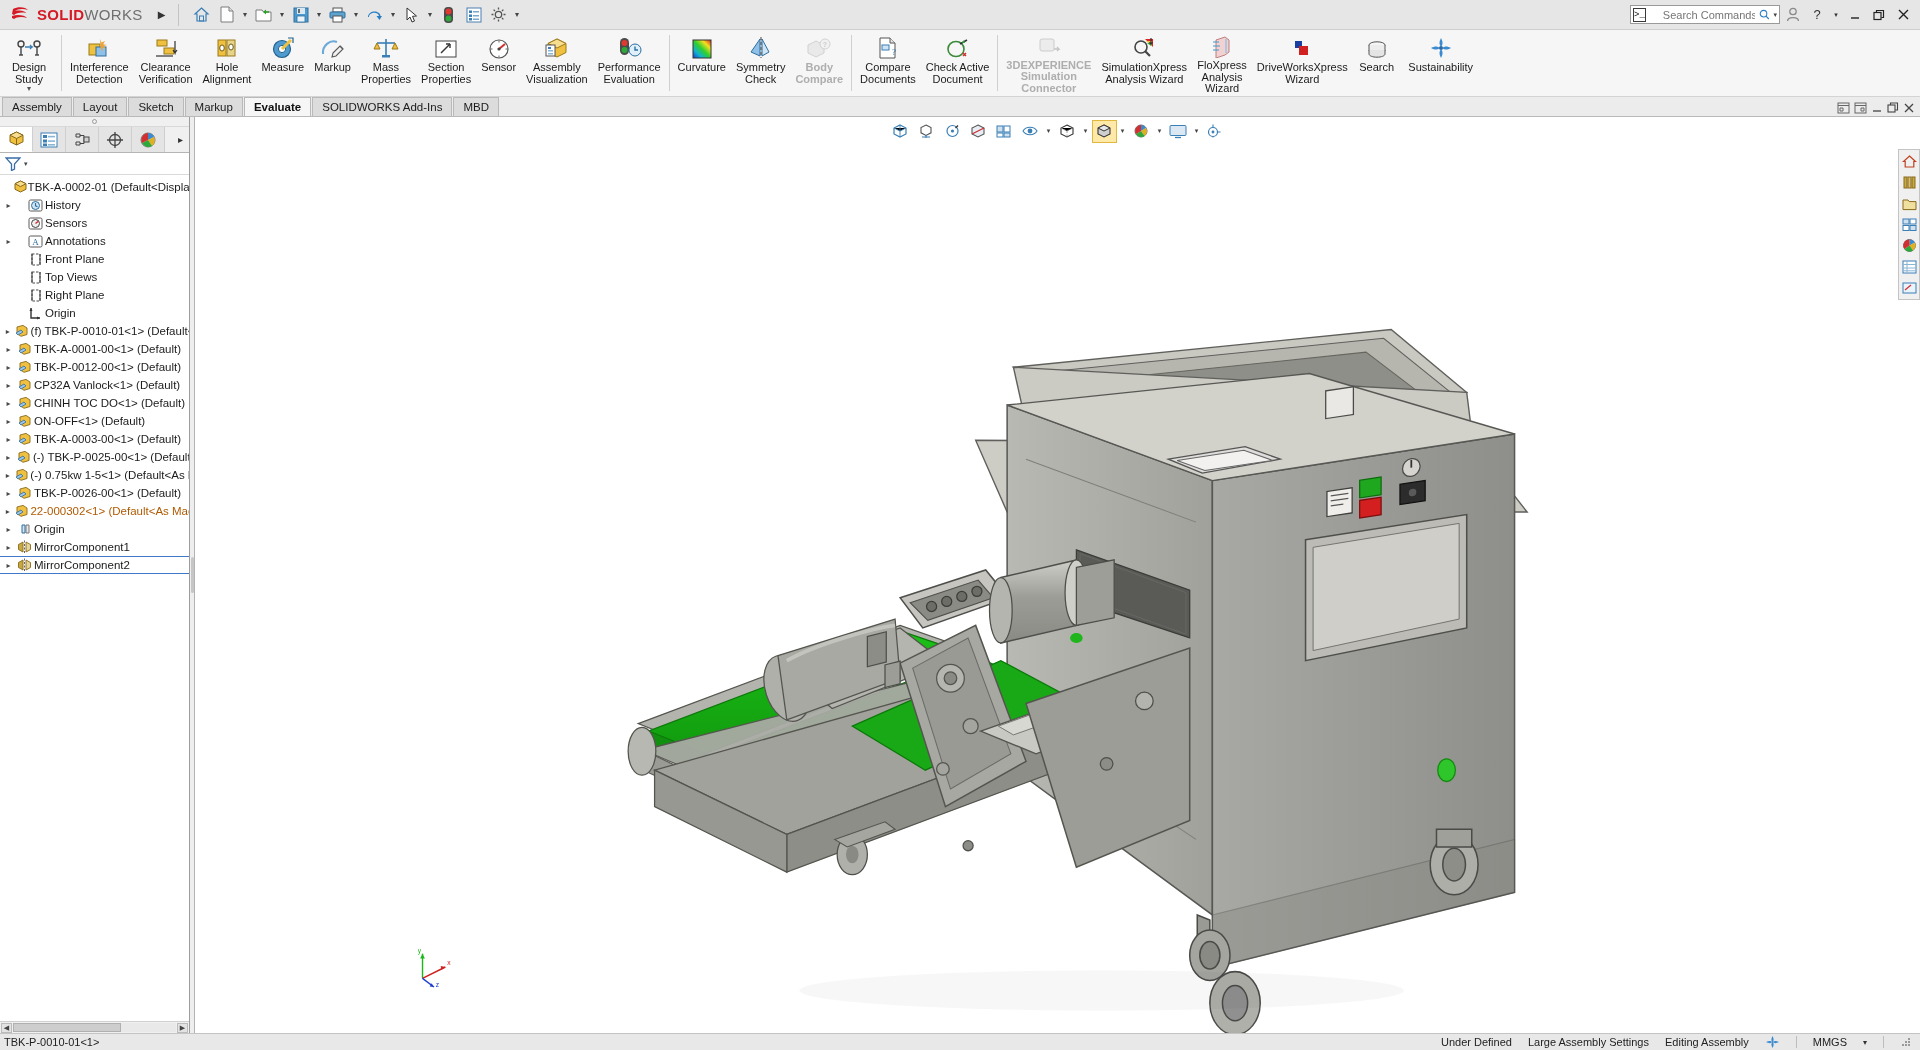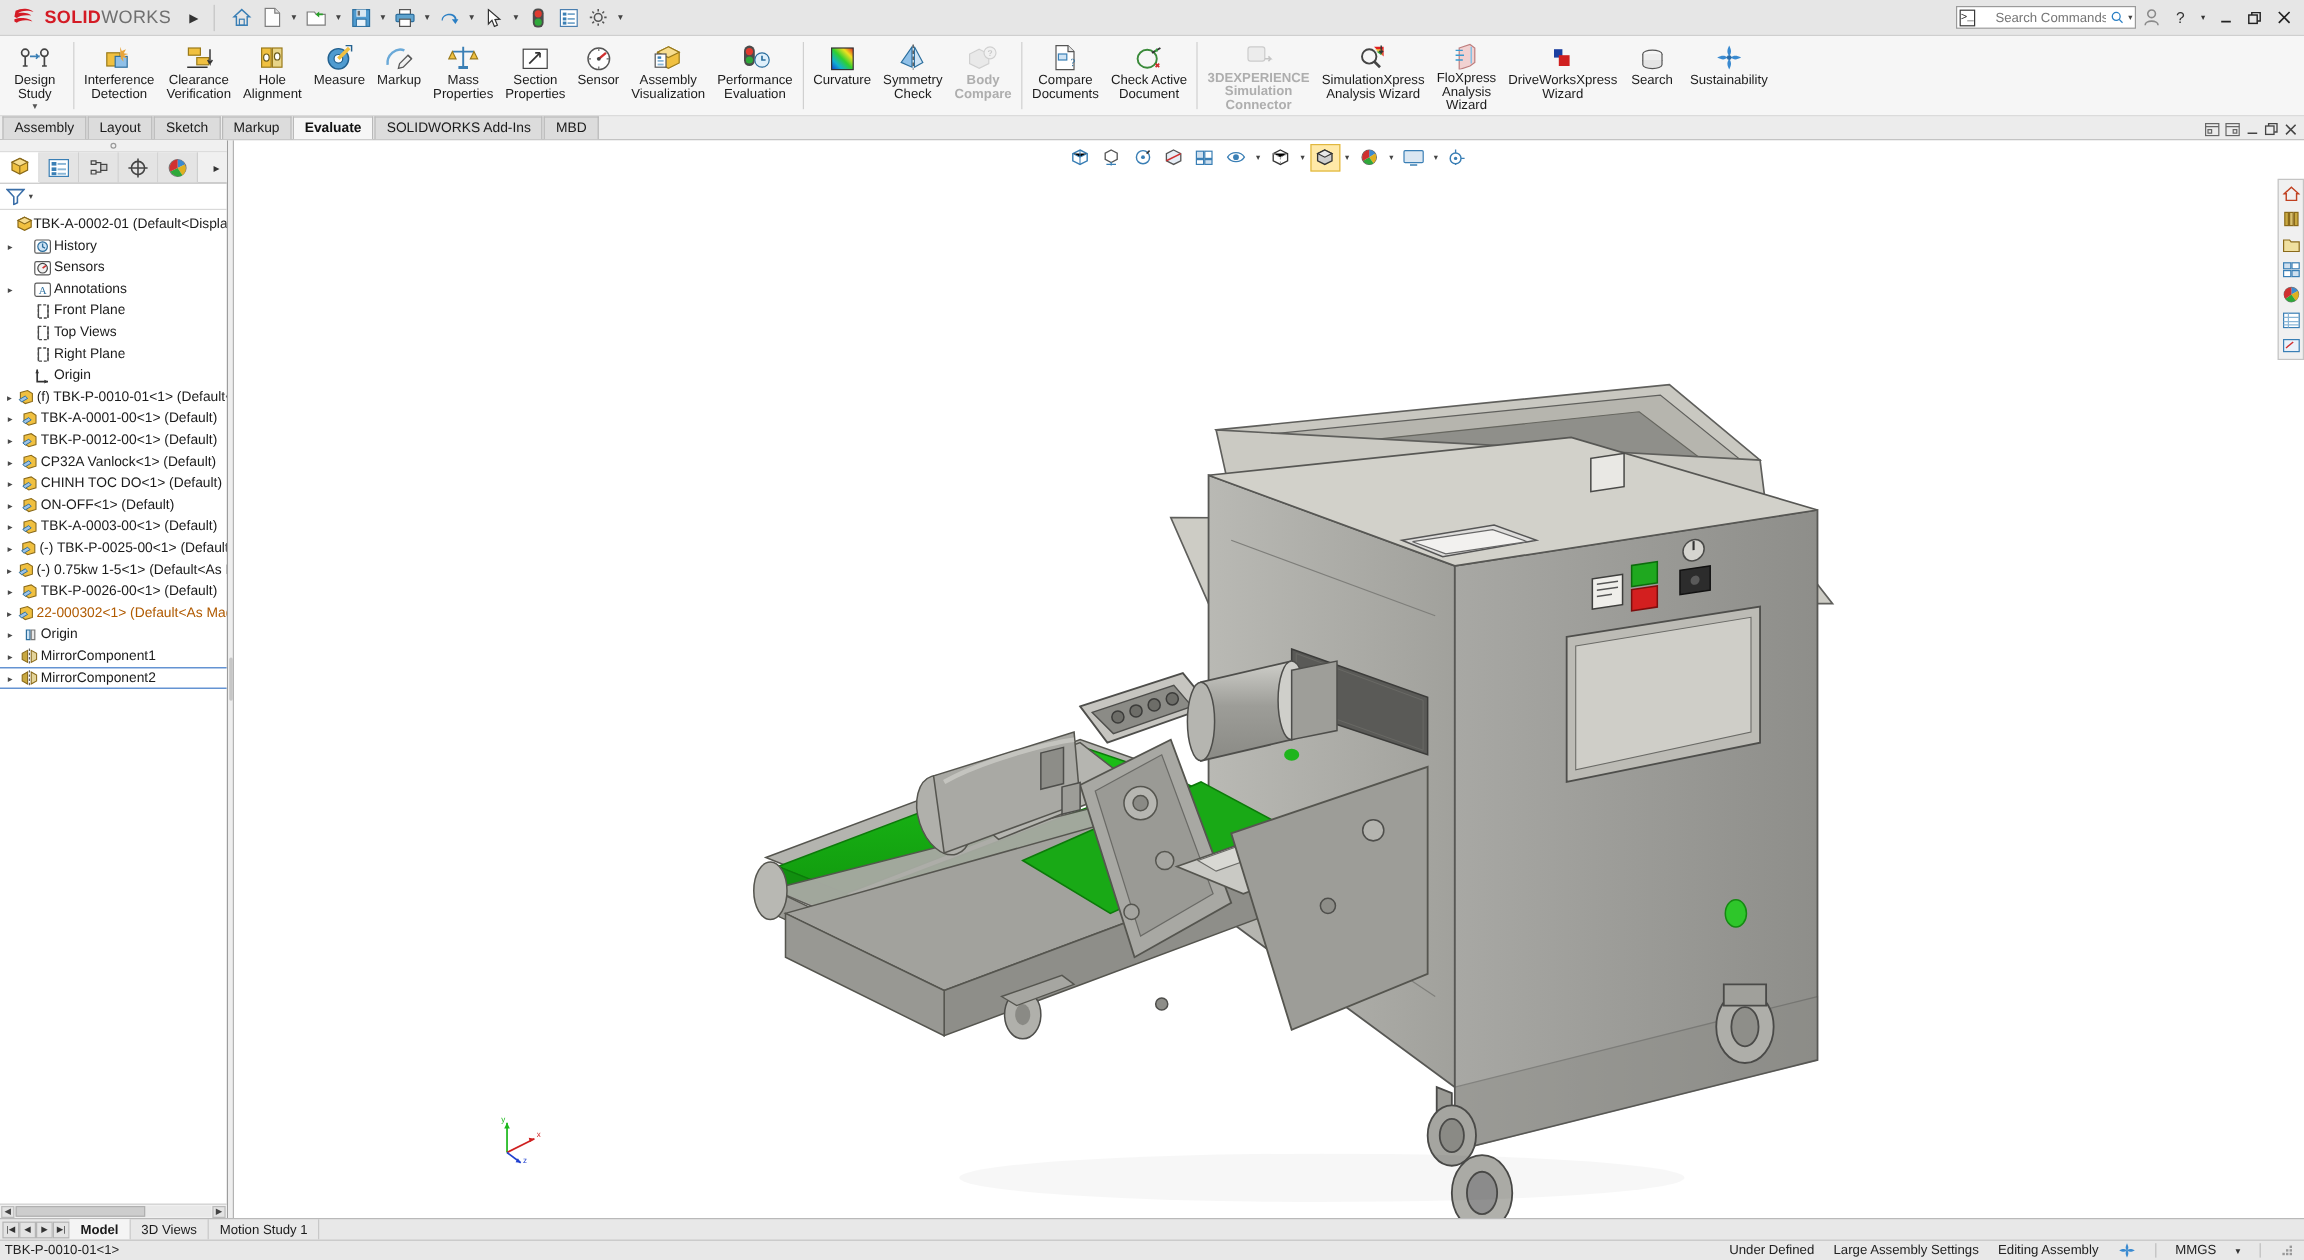--- a/index.html
+++ b/index.html
@@ -1204,31 +1204,20 @@
         <path d="M34 22 l-5 -1 1 4z" fill="#cf2020"></path>
         <path d="M10 34 L22 43" stroke="#2040cf" stroke-width="1.5"></path>
         <path d="M22 43 l-4.5 -0.5 2 -3.5z" fill="#2040cf"></path>
         <text x="5" y="7" font-size="7" fill="#1bb81b" font-family="Liberation Sans, sans-serif">y</text>
         <text x="36" y="20" font-size="7" fill="#cf2020" font-family="Liberation Sans, sans-serif">x</text>
         <text x="24" y="43" font-size="7" fill="#2040cf" font-family="Liberation Sans, sans-serif">z</text>
       </svg>
     </div>
   </div>
 
-  <div class="bottombar">
-    <div class="navbtns">
-      <div class="navb">|◀</div>
-      <div class="navb">◀</div>
-      <div class="navb">▶</div>
-      <div class="navb">▶|</div>
-    </div>
-    <div class="btab active">Model</div>
-    <div class="btab">3D Views</div>
-    <div class="btab">Motion Study 1</div>
-  </div>
 
   <div class="statusbar">
     <div class="sb-left">TBK-P-0010-01&lt;1&gt;</div>
     <div class="sb-right">
       <span>Under Defined</span>
       <span>Large Assembly Settings</span>
       <span>Editing Assembly</span>
       <span>
         <svg width="15" height="14" viewBox="0 0 15 14">
             <path d="M7.5 1 C9 4 9 5.5 7.5 7.5 C6 5.5 6 4 7.5 1z" fill="#3a8ad0"></path>

